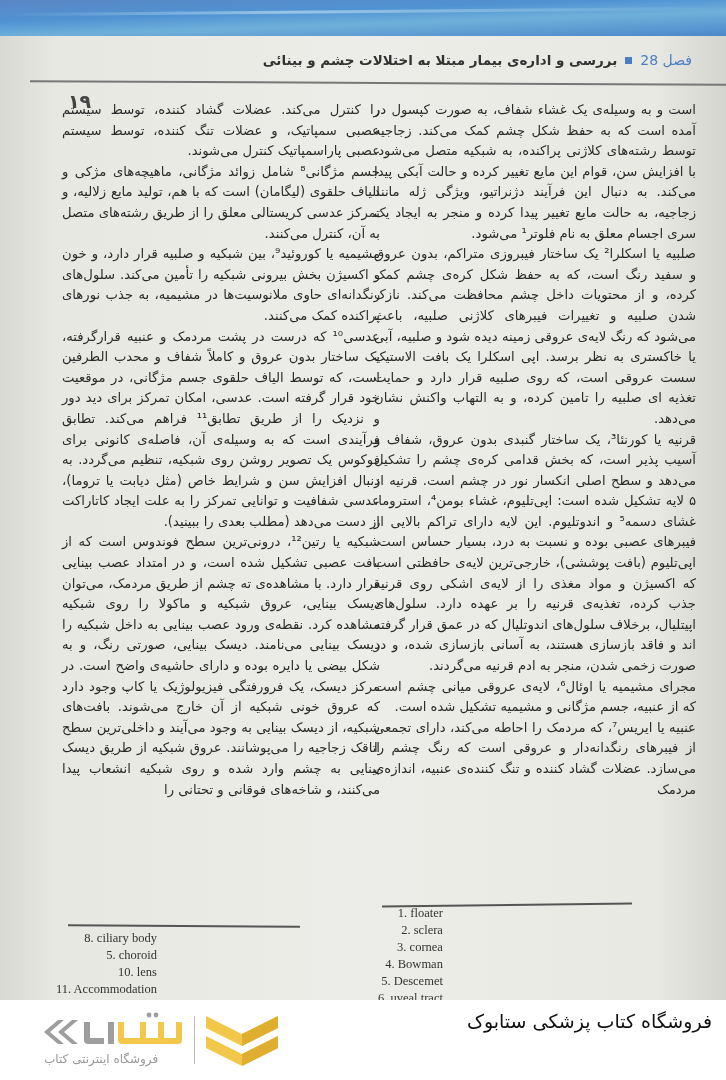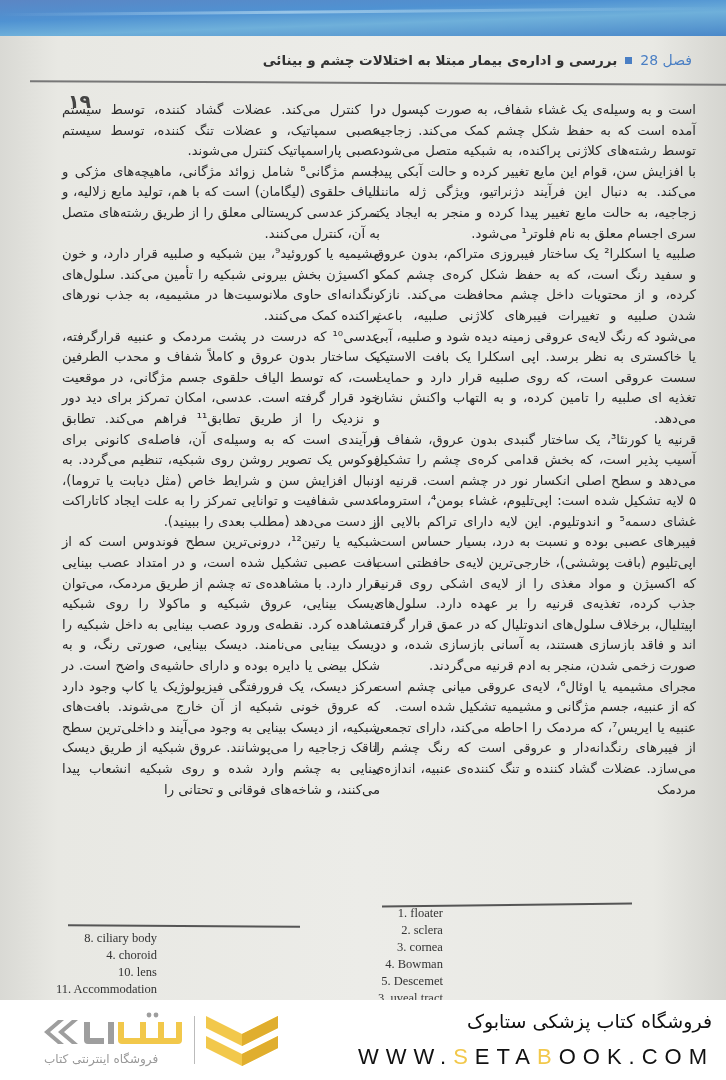--- a/index.html
+++ b/index.html
@@ -104,34 +104,34 @@
     <p>مجرای مشیمیه یا اوئال⁶، لایه‌ی عروقی میانی چشم است که از عنبیه، جسم مژگانی و مشیمیه تشکیل شده است.</p>
     <p>عنبیه یا ایریس⁷، که مردمک را احاطه می‌کند، دارای تجمعی از فیبرهای رنگدانه‌دار و عروقی است که رنگ چشم را می‌سازد. عضلات گشاد کننده و تنگ کننده‌ی عنبیه، اندازه‌ی مردمک</p>
   </div>
   <div class="fn-rule fn-rule-right"></div>
   <div class="footnotes fn-right">
     <div>1. floater</div>
     <div>2. sclera</div>
     <div>3. cornea</div>
     <div>4. Bowman</div>
     <div>5. Descemet</div>
-    <div>3. uveal tract</div>
+    <div>6. uveal tract</div>
   </div>
 
   <div class="col col-left">
     <p>را کنترل می‌کند. عضلات گشاد کننده، توسط سیستم عصبی سمپاتیک، و عضلات تنگ کننده، توسط سیستم عصبی پاراسمپاتیک کنترل می‌شوند.</p>
     <p>جسم مژگانی⁸ شامل زوائد مژگانی، ماهیچه‌های مژکی و الیاف حلقوی (لیگامان) است که با هم، تولید مایع زلالیه، و تمرکز عدسی کریستالی معلق را از طریق رشته‌های متصل به آن، کنترل می‌کنند.</p>
     <p>مشیمیه یا کوروئید⁹، بین شبکیه و صلبیه قرار دارد، و خون و اکسیژن بخش بیرونی شبکیه را تأمین می‌کند. سلول‌های رنگدانه‌ای حاوی ملانوسیت‌ها در مشیمیه، به جذب نورهای پراکنده کمک می‌کنند.</p>
     <p>عدسی¹⁰ که درست در پشت مردمک و عنبیه قرارگرفته، یک ساختار بدون عروق و کاملاً شفاف و محدب الطرفین است، که توسط الیاف حلقوی جسم مژگانی، در موقعیت خود قرار گرفته است. عدسی، امکان تمرکز برای دید دور و نزدیک را از طریق تطابق¹¹ فراهم می‌کند. تطابق فرآیندی است که به وسیله‌ی آن، فاصله‌ی کانونی برای فوکوس یک تصویر روشن روی شبکیه، تنظیم می‌گردد. به دنبال افزایش سن و شرایط خاص (مثل دیابت یا تروما)، عدسی شفافیت و توانایی تمرکز را به علت ایجاد کاتاراکت از دست می‌دهد (مطلب بعدی را ببینید).</p>
     <p>شبکیه یا رتین¹²، درونی‌ترین سطح فوندوس است که از بافت عصبی تشکیل شده است، و در امتداد عصب بینایی قرار دارد. با مشاهده‌ی ته چشم از طریق مردمک، می‌توان دیسک بینایی، عروق شبکیه و ماکولا را روی شبکیه مشاهده کرد. نقطه‌ی ورود عصب بینایی به داخل شبکیه را دیسک بینایی می‌نامند. دیسک بینایی، صورتی رنگ، و به شکل بیضی یا دایره بوده و دارای حاشیه‌ی واضح است. در مرکز دیسک، یک فرورفتگی فیزیولوژیک یا کاپ وجود دارد که عروق خونی شبکیه از آن خارج می‌شوند. بافت‌های شبکیه، از دیسک بینایی به وجود می‌آیند و داخلی‌ترین سطح اتاقک زجاجیه را می‌پوشانند. عروق شبکیه از طریق دیسک بینایی به چشم وارد شده و روی شبکیه انشعاب پیدا می‌کنند، و شاخه‌های فوقانی و تحتانی را</p>
   </div>
   <div class="fn-rule fn-rule-left"></div>
   <div class="footnotes fn-left">
     <div>8. ciliary body</div>
-    <div>4. choroid</div>
+    <div>5. choroid</div>
     <div>10. lens</div>
     <div>11. Accommodation</div>
   </div>
 </div>
 
 <div class="banner">
   <div class="logo">
     <svg class="wordmark" width="150" height="40" viewBox="0 0 150 40">
       <path d="M6 20 L20 8 L26 8 L12 20 L26 32 L20 32 Z" fill="#9e9e9e"></path>
       <path d="M20 20 L34 8 L40 8 L26 20 L40 32 L34 32 Z" fill="#9e9e9e"></path>
@@ -145,14 +145,13 @@
     <div class="divider"></div>
     <svg class="chevrons" width="80" height="58" viewBox="0 0 80 58">
       <path d="M4 4 L40 22 L76 4 L76 16 L40 34 L4 16 Z" fill="#f2c84b"></path>
       <path d="M4 24 L40 42 L76 24 L76 36 L40 54 L4 36 Z" fill="#f2c84b"></path>
       <path d="M40 22 L76 4 L76 16 L40 34 Z" fill="#e0ae2e"></path>
       <path d="M40 42 L76 24 L76 36 L40 54 Z" fill="#e0ae2e"></path>
     </svg>
     <div class="tagline">فروشگاه اینترنتی کتاب</div>
   </div>
   <div class="store-name">فروشگاه کتاب پزشکی ستابوک</div>
-  <div class="site-url"><span>WWW.</span><span class="hl">S</span><span>ETA</span><span class="hl">B</span><span>OOK.COM</span></div>
 </div>
 
 </body></html>

